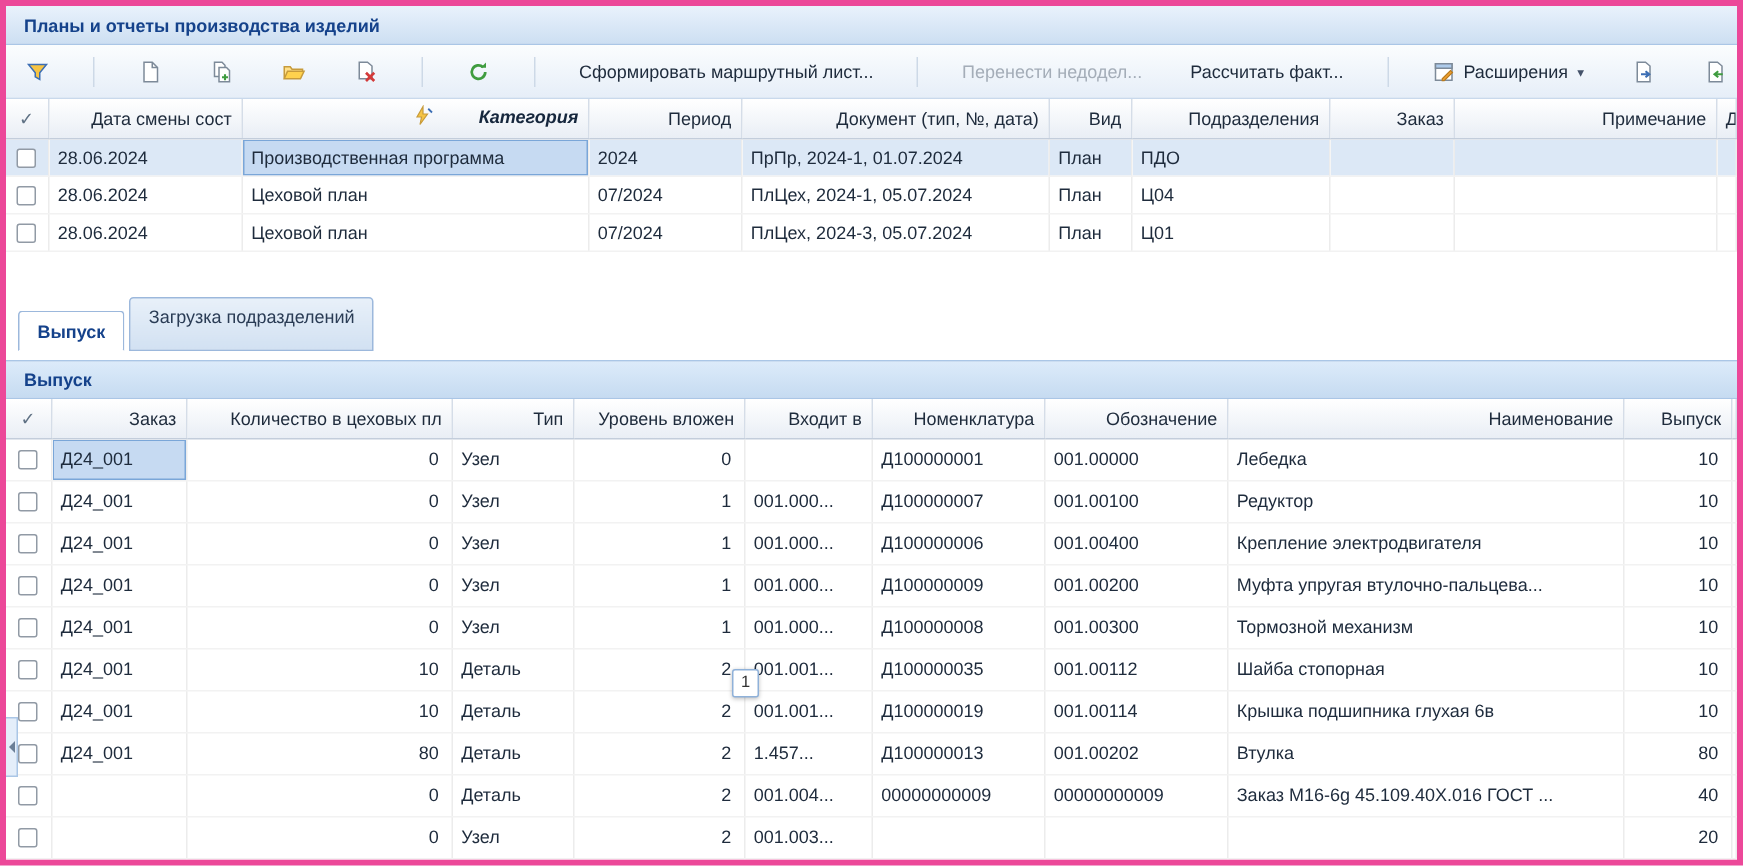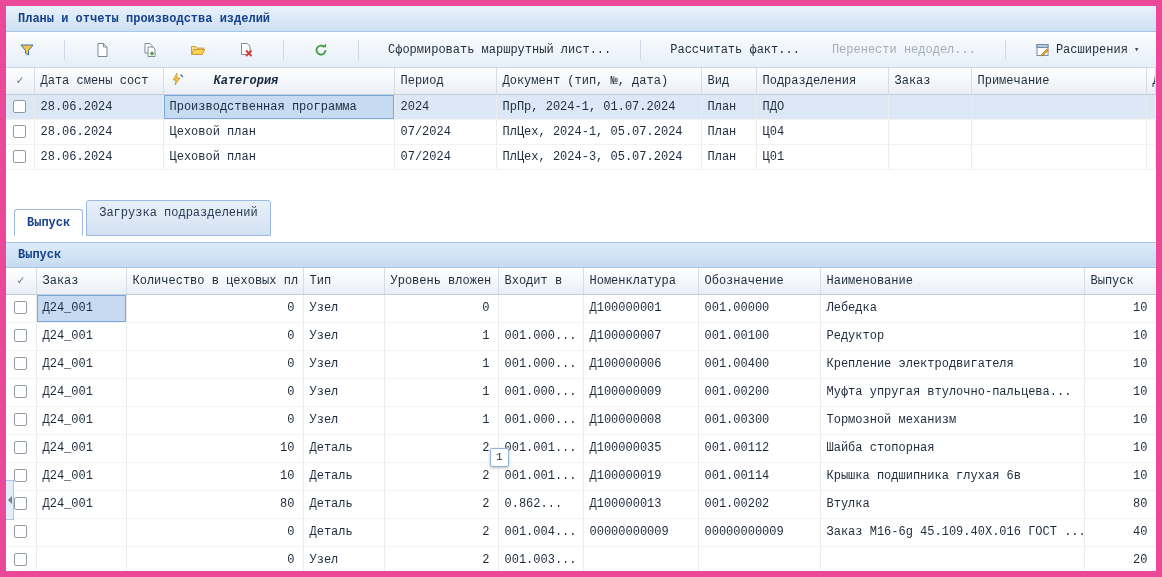--- a/index.html
+++ b/index.html
@@ -4,21 +4,21 @@
 <style>
   * { box-sizing: border-box; }
   html,body { margin:0; padding:0; }
   body {
     width:1162px; height:577px;
     font-family:"Liberation Sans","DejaVu Sans",sans-serif;
     font-size:12px; color:#1e2b3c; background:#eef3f9;
   }
   .window {
     width:1162px; height:577px; position:relative; overflow:hidden;
-    background:#fff; border:6px solid #ec4899;font-family:Liberation Mono, monospace;
+    background:#fff; border:4px solid #ec4899;
   }
   
   .titlebar {
     height:26px; display:flex; align-items:center; padding:0 12px;
     background:linear-gradient(#e9f2fc,#cddff2);
     border-bottom:1px solid #aac6e6;
     font-weight:bold; color:#15428b;
   }
   
   .toolbar {
@@ -33,21 +33,21 @@
   }
   .tbtn.disabled { color:#a4adb8; cursor:default; }
   .tbtn svg { display:block; }
   .sep { width:1px; height:20px; background:#cdd9e7; margin:0 4px; flex:0 0 1px; }
   .caret { font-size:9px; color:#44526a; margin-left:1px; }
   
   .grid table { border-collapse:collapse; table-layout:fixed; width:100%; }
   .grid th {
     background:linear-gradient(#ffffff,#e9eef5);
     border-bottom:1px solid #c3cddb; border-right:1px solid #d5dde8;
-    height:26px; padding:0 6px; text-align:left; font-weight:normal;
+    height:26px; padding:0 6px; text-align:right; font-weight:normal;
     white-space:nowrap; overflow:hidden; cursor:pointer;
   }
   .grid td {
     padding:0 6px; border-right:1px solid #ececec; border-bottom:1px solid #f2f2f2;
     white-space:nowrap; overflow:hidden; background:#fff;
   }
   .top-grid { height:138px; overflow:hidden; background:#fff; }
   .top-grid td { height:25px; }
   .bottom-grid { overflow:hidden; background:#fff; }
   .bottom-grid td { height:28px; }
@@ -159,25 +159,25 @@
             <path d="M12.5 8a4.5 4.5 0 1 1-1.4-3.2" fill="none" stroke="#3f9c3f" stroke-width="1.8"></path>
             <path d="M13 1.6v3.6H9.4z" fill="#3f9c3f"></path>
           </svg>
         </span>
     </button>
     <span class="sep"></span>
     <button class="tbtn">
       <span>Сформировать маршрутный лист...</span>
     </button>
     <span class="sep"></span>
-    <button class="tbtn">
-      <span>Рассчитать факт...</span>
-    </button>
     <button class="tbtn disabled">
       <span>Перенести недодел...</span>
+    </button>
+    <button class="tbtn">
+      <span>Рассчитать факт...</span>
     </button>
     <span class="sep"></span>
     <button class="tbtn">
       <span>
           <svg width="16" height="16" viewBox="0 0 16 16">
             <rect x="2" y="2.5" width="11" height="11" fill="#fff" stroke="#7d8a99"></rect>
             <rect x="2" y="2.5" width="11" height="3" fill="#aecbeb" stroke="#7d8a99"></rect>
             <path d="M6.5 12.5l5.5-5.5 1.3 1.3-5.5 5.5H6.5z" fill="#f0a030" stroke="#b97b1e" stroke-width="0.8"></path>
           </svg>
         </span>
@@ -443,21 +443,21 @@
             <td class="num">10</td>
             <td></td>
           </tr>
 
           <tr>
             <td class="chk-cell"><span class="cb"></span></td>
             <td>Д24_001</td>
             <td class="num">80</td>
             <td>Деталь</td>
             <td class="num">2</td>
-            <td>0.862...</td>
+            <td>1.457...</td>
             <td>Д100000013</td>
             <td>001.00202</td>
             <td>Втулка</td>
             <td class="num">80</td>
             <td></td>
           </tr>
 
           <tr>
             <td class="chk-cell"><span class="cb"></span></td>
             <td></td>

